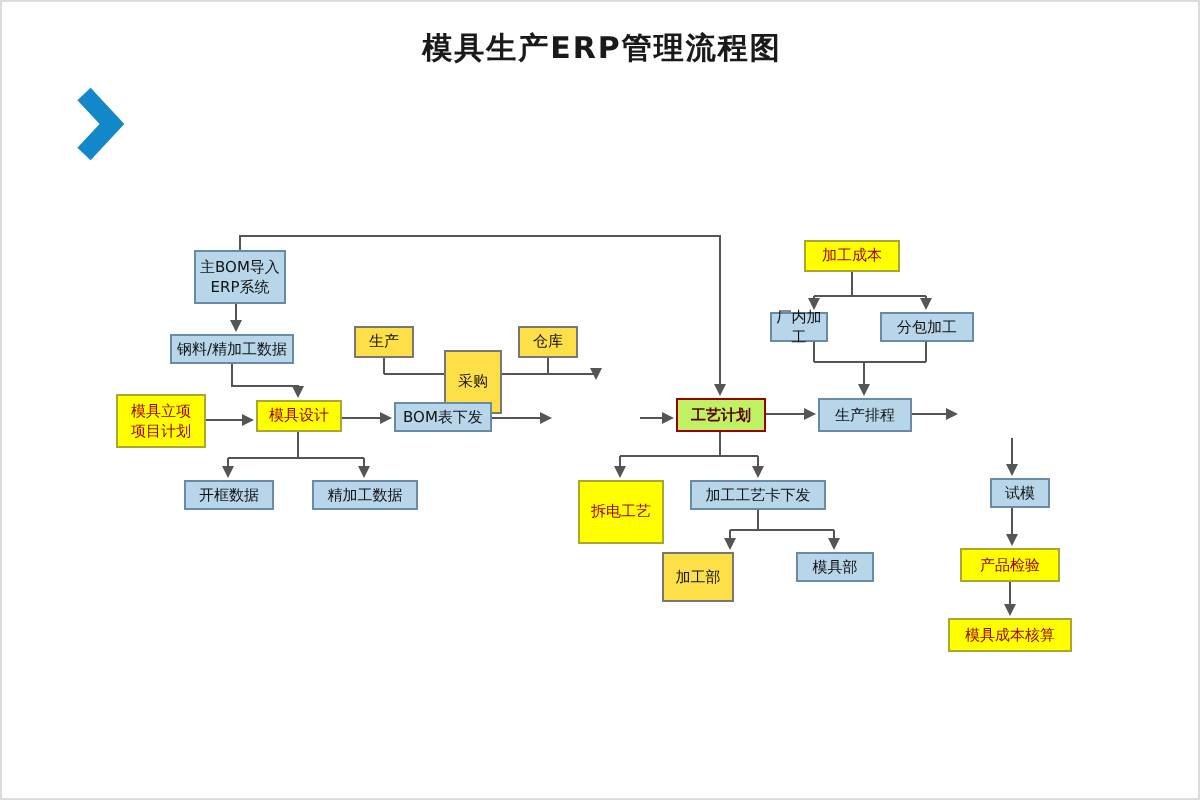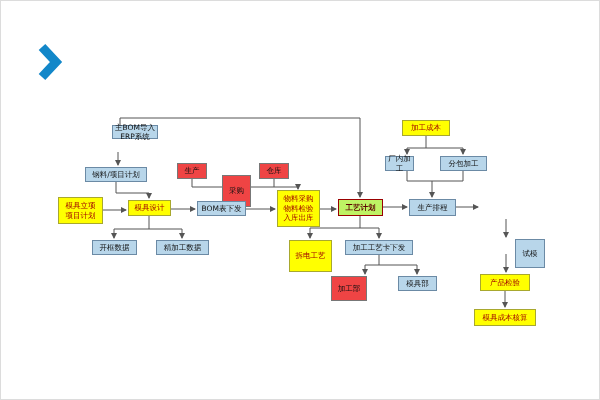--- a/index.html
+++ b/index.html
@@ -24,27 +24,28 @@
   .node{
     position:absolute;
     display:flex;align-items:center;justify-content:center;
     text-align:center;white-space:pre-line;
     font-size:7.5px;line-height:1.25;
     box-sizing:border-box;border:1px solid #666;color:#111;
   }
   .blue{background:#b8d6ea;border-color:#6b8aa5;}
   .yellow{background:#ffff00;border-color:#a8a82e;color:#a00000;}
   .red{background:#bef264;border-color:#990000;color:#5c0000;font-weight:bold;}
-  .white{background:#ef4444;border-color:#777;}
+  .white{background:#fde047;border-color:#777;}
 </style>
 </head>
 <body>
 
 <div class="page">
 
+  <div class="title">模具生产ERP管理流程图</div>
 
   <svg class="chevron" width="26" height="38" viewBox="0 0 26 38">
     <polyline points="5,4 19,19 5,34" fill="none" stroke="#1287c9" stroke-width="9"></polyline>
   </svg>
 
   <svg class="wires" width="600" height="400" viewBox="0 0 600 400">
     <defs>
       <marker id="arr" markerWidth="6" markerHeight="6" refX="5" refY="3" orient="auto">
         <path d="M0,0 L6,3 L0,6 z" fill="#555"></path>
       </marker>
@@ -93,41 +94,38 @@
       <line x1="406" y1="147" x2="406" y2="153" marker-end="url(#arr)"></line>
       <line x1="462" y1="147" x2="462" y2="153" marker-end="url(#arr)"></line>
 
       <line x1="406" y1="170" x2="406" y2="180"></line>
       <line x1="462" y1="170" x2="462" y2="180"></line>
       <line x1="406" y1="180" x2="462" y2="180"></line>
       <line x1="431" y1="180" x2="431" y2="196" marker-end="url(#arr)"></line>
     </g>
   </svg>
 
-  <div class="node blue" style="left:111px;top:124px;width:46px;height:14px">主BOM导入
+  <div class="node blue" style="left:96px;top:124px;width:46px;height:27px">主BOM导入
 ERP系统</div>
-  <div class="node blue" style="left:84px;top:166px;width:62px;height:15px">钢料/项目计划</div>
+  <div class="node blue" style="left:84px;top:166px;width:62px;height:15px">钢料/精加工数据</div>
   <div class="node white" style="left:176px;top:162px;width:30px;height:16px">生产</div>
   <div class="node white" style="left:221px;top:174px;width:29px;height:32px">采购</div>
   <div class="node white" style="left:258px;top:162px;width:30px;height:16px">仓库</div>
   <div class="node yellow" style="left:57px;top:196px;width:45px;height:27px">模具立项
 项目计划</div>
   <div class="node yellow" style="left:127px;top:199px;width:43px;height:16px">模具设计</div>
   <div class="node blue" style="left:196px;top:200px;width:49px;height:15px">BOM表下发</div>
-  <div class="node yellow" style="left:276px;top:189px;width:43px;height:37px">物料采购
-物料检验
-入库出库</div>
   <div class="node red" style="left:337px;top:198px;width:45px;height:17px">工艺计划</div>
   <div class="node blue" style="left:408px;top:198px;width:47px;height:17px">生产排程</div>
   <div class="node yellow" style="left:401px;top:119px;width:48px;height:16px">加工成本</div>
   <div class="node blue" style="left:384px;top:155px;width:29px;height:15px">厂内加工</div>
   <div class="node blue" style="left:439px;top:155px;width:47px;height:15px">分包加工</div>
   <div class="node blue" style="left:91px;top:239px;width:45px;height:15px">开框数据</div>
   <div class="node blue" style="left:155px;top:239px;width:53px;height:15px">精加工数据</div>
   <div class="node yellow" style="left:288px;top:239px;width:43px;height:32px">拆电工艺</div>
   <div class="node blue" style="left:344px;top:239px;width:68px;height:15px">加工工艺卡下发</div>
-  <div class="node blue" style="left:514px;top:238px;width:30px;height:29px">试模</div>
+  <div class="node blue" style="left:494px;top:238px;width:30px;height:15px">试模</div>
   <div class="node white" style="left:330px;top:275px;width:36px;height:25px">加工部</div>
   <div class="node blue" style="left:397px;top:275px;width:39px;height:15px">模具部</div>
   <div class="node yellow" style="left:479px;top:273px;width:50px;height:17px">产品检验</div>
   <div class="node yellow" style="left:473px;top:308px;width:62px;height:17px">模具成本核算</div>
 
 </div>
 
 </body></html>

